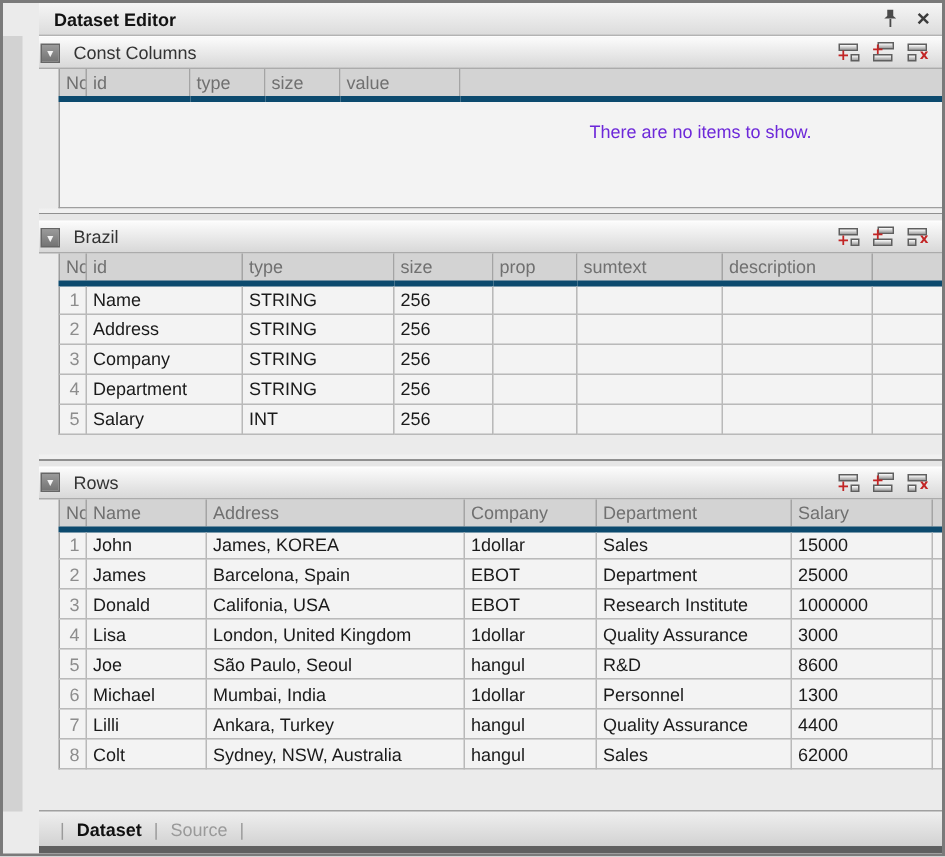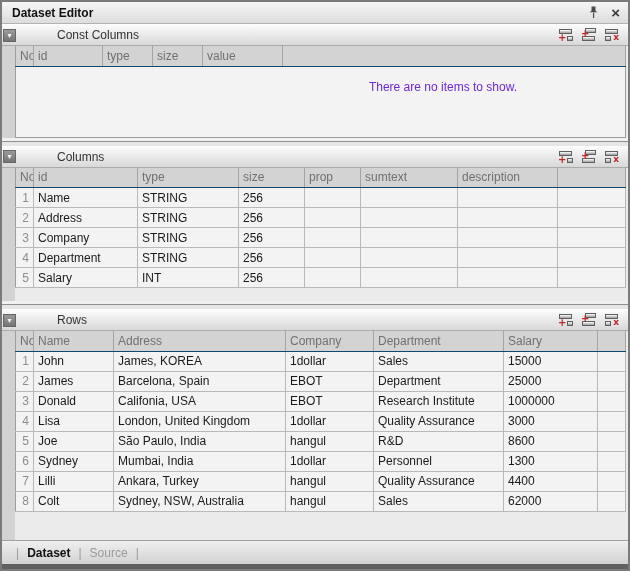--- a/index.html
+++ b/index.html
@@ -2,21 +2,21 @@
 <html><head>
 <meta charset="utf-8">
 <style>
   * { margin:0; padding:0; box-sizing:border-box; }
   html,body { background:#ffffff; }
   body { font-family:"Liberation Sans","DejaVu Sans",sans-serif; font-size:12px; color:#1a1a1a; }
 
   .window {
     position:relative; width:630px; height:571px;
     border:2px solid #7a7a7a; background:#ebebeb;
-    display:flex; flex-direction:column; overflow:hidden;
+    display:flex; flex-direction:column; overflow:hidden;padding-left:24px;
   }
   
   .window::before{
     content:""; position:absolute; left:0; top:22px; bottom:28px; width:13px;
     background:#d2d2d2; z-index:0;
   }
   .window > * { position:relative; z-index:1; }
 
   
   .titlebar{
@@ -35,21 +35,21 @@
     height:22px; display:flex; align-items:center;
     background:linear-gradient(#fbfbfb,#d8d8d8);
     border-top:1px solid #fdfdfd; border-bottom:1px solid #ababab;
     padding:0 8px 0 1px;
   }
   .collapse-btn{
     width:13px; height:13px; margin-right:9px; flex:0 0 auto;
     background:linear-gradient(#9a9a9a,#747474); border:1px solid #666;
     color:#f3f3f3; font-size:8px; line-height:11px; text-align:center;
   }
-  .sec-title{ color:#333;margin-left:32px; }
+  .sec-title{ color:#333; }
   .grid-btns{ margin-left:auto; display:flex; gap:7px; }
 
   
   .gbtn{ position:relative; width:16px; height:14px; display:inline-block; }
   .gbar{ position:absolute; height:5px; border:1px solid #5f5f5f;
          background:linear-gradient(#fdfdfd,#9f9f9f); }
   .gsym{ position:absolute; color:#c22525; font-weight:bold; line-height:1;
          font-family:"DejaVu Sans",sans-serif; }
   .gbtn-add .b1{ left:1px; top:1px; width:13px; }
   .gbtn-add .b2{ left:9px; top:8px; width:6px; }
@@ -61,21 +61,21 @@
   .gbtn-del .b2{ left:1px; top:8px; width:6px; }
   .gbtn-del .gsym{ right:1px; top:5px; font-size:9px; }
 
   .sec-body{ margin-left:13px; }
 
   
   table.grid{ border-collapse:collapse; table-layout:fixed; width:611px; }
   table.grid th{
     height:20px; background:#d3d3d3; color:#707070; font-weight:normal;
     text-align:left; padding:0 4px;
-    border-right:1px solid #a4a4a4; border-bottom:1px solid #0c4a6e;
+    border-right:1px solid #a4a4a4; border-bottom:4px solid #0c4a6e;
     white-space:nowrap; overflow:hidden;
   }
   table.grid th:first-child{ border-left:1px solid #9e9e9e; }
   table.grid td{
     height:20px; background:#f3f3f3; padding:0 4px;
     border-right:1px solid #b9b9b9; border-bottom:1px solid #b9b9b9;
     white-space:nowrap; overflow:hidden;
   }
   table.grid td:first-child{ border-left:1px solid #9e9e9e; }
   .col-no{ text-align:right; color:#8d8d8d; }
@@ -175,21 +175,21 @@
         </table>
       <div class="empty-body">There are no items to show.</div>
     </div>
   </div>
 
   <div class="gap"></div>
 
   <div class="section">
     <div class="sec-header">
       <span class="collapse-btn">▾</span>
-      <span class="sec-title">Columns</span>
+      <span class="sec-title">Brazil</span>
       <span class="grid-btns">
         <span class="gbtn gbtn-add">
             <span class="gbar b1"></span>
             <span class="gbar b2"></span>
             <span class="gsym">+</span>
           </span>
         <span class="gbtn gbtn-ins">
             <span class="gbar b1"></span>
             <span class="gbar b2"></span>
             <span class="gsym">+</span>
@@ -361,29 +361,29 @@
               <td>Lisa</td>
               <td>London, United Kingdom</td>
               <td>1dollar</td>
               <td>Quality Assurance</td>
               <td>3000</td>
               <td class="ghost"></td>
             </tr>
             <tr>
               <td class="col-no">5</td>
               <td>Joe</td>
-              <td>São Paulo, India</td>
+              <td>São Paulo, Seoul</td>
               <td>hangul</td>
               <td>R&amp;D</td>
               <td>8600</td>
               <td class="ghost"></td>
             </tr>
             <tr>
               <td class="col-no">6</td>
-              <td>Sydney</td>
+              <td>Michael</td>
               <td>Mumbai, India</td>
               <td>1dollar</td>
               <td>Personnel</td>
               <td>1300</td>
               <td class="ghost"></td>
             </tr>
             <tr>
               <td class="col-no">7</td>
               <td>Lilli</td>
               <td>Ankara, Turkey</td>

